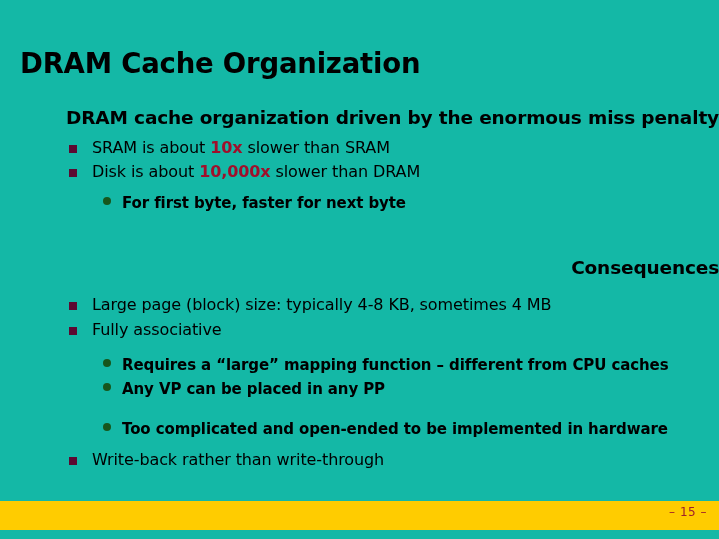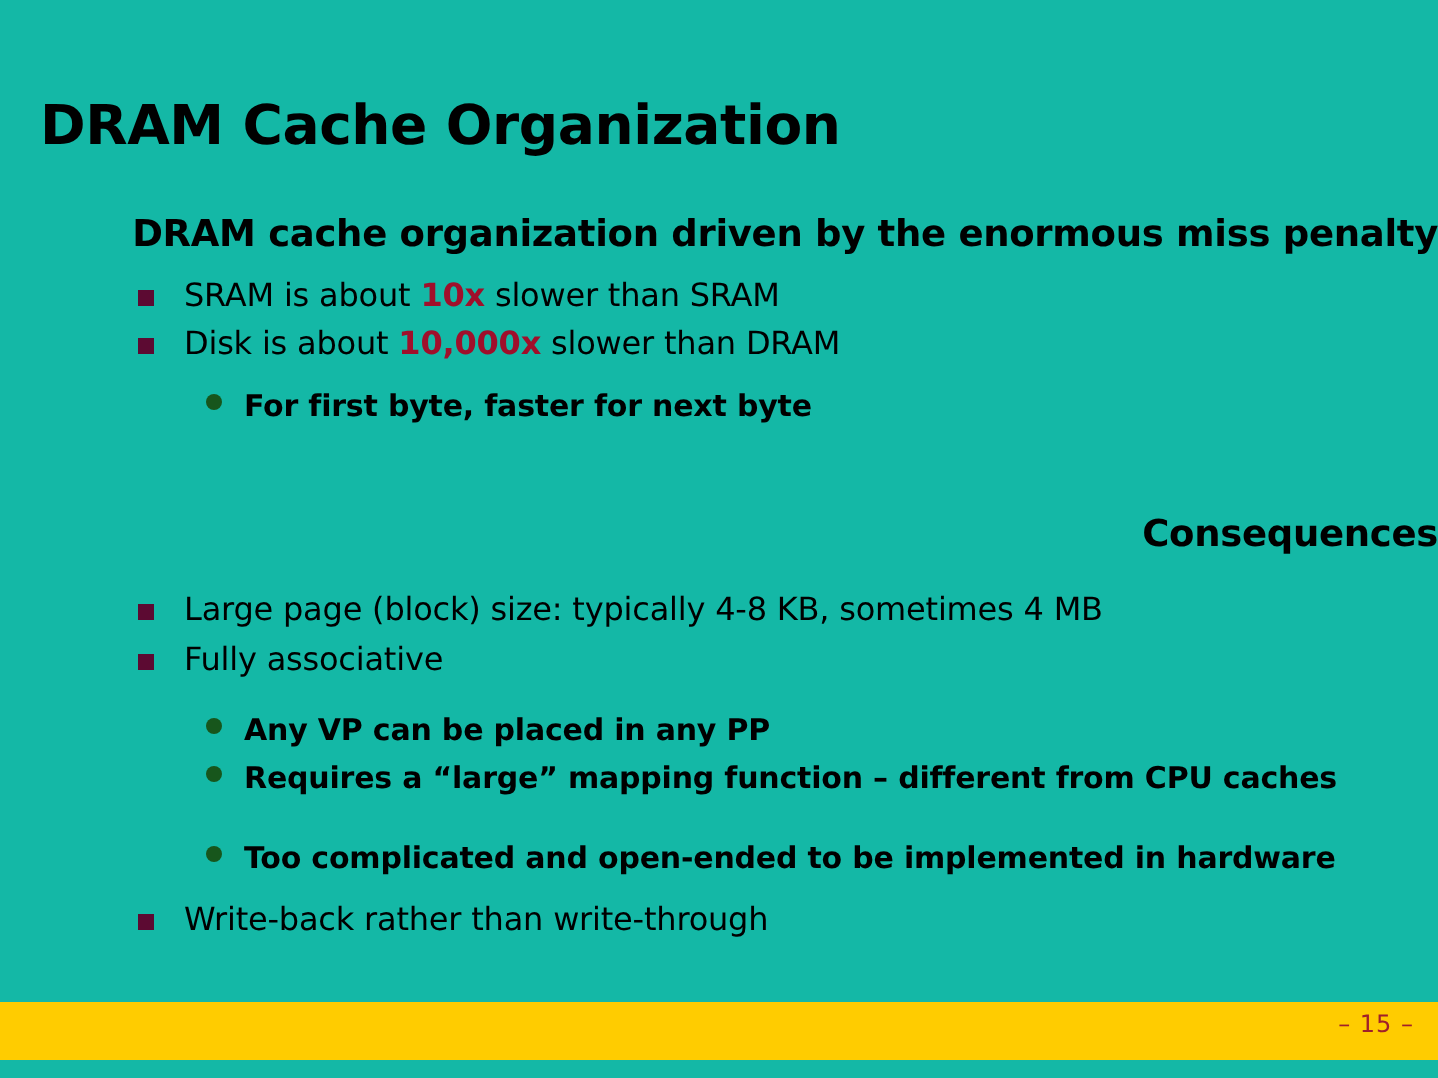--- a/index.html
+++ b/index.html
@@ -163,25 +163,25 @@
       <span class="sq-bullet"></span><span>Large page (block) size: typically 4-8 KB, sometimes 4 MB</span>
     </div>
 
     <div class="lvl2">
       <span class="sq-bullet"></span><span>Fully associative</span>
     </div>
 
     <div class="gap-xl"></div>
 
     <div class="lvl3">
+      <span class="dot-bullet"></span><span>Requires a “large” mapping function – different from CPU caches</span>
+    </div>
+
+    <div class="lvl3">
       <span class="dot-bullet"></span><span>Any VP can be placed in any PP</span>
-    </div>
-
-    <div class="lvl3">
-      <span class="dot-bullet"></span><span>Requires a “large” mapping function – different from CPU caches</span>
     </div>
 
     <div class="gap-xl"></div>
 
 
     <div class="gap-sm"></div>
 
     <div class="lvl3">
       <span class="dot-bullet"></span><span>Too complicated and open-ended to be implemented in hardware</span>
     </div>

